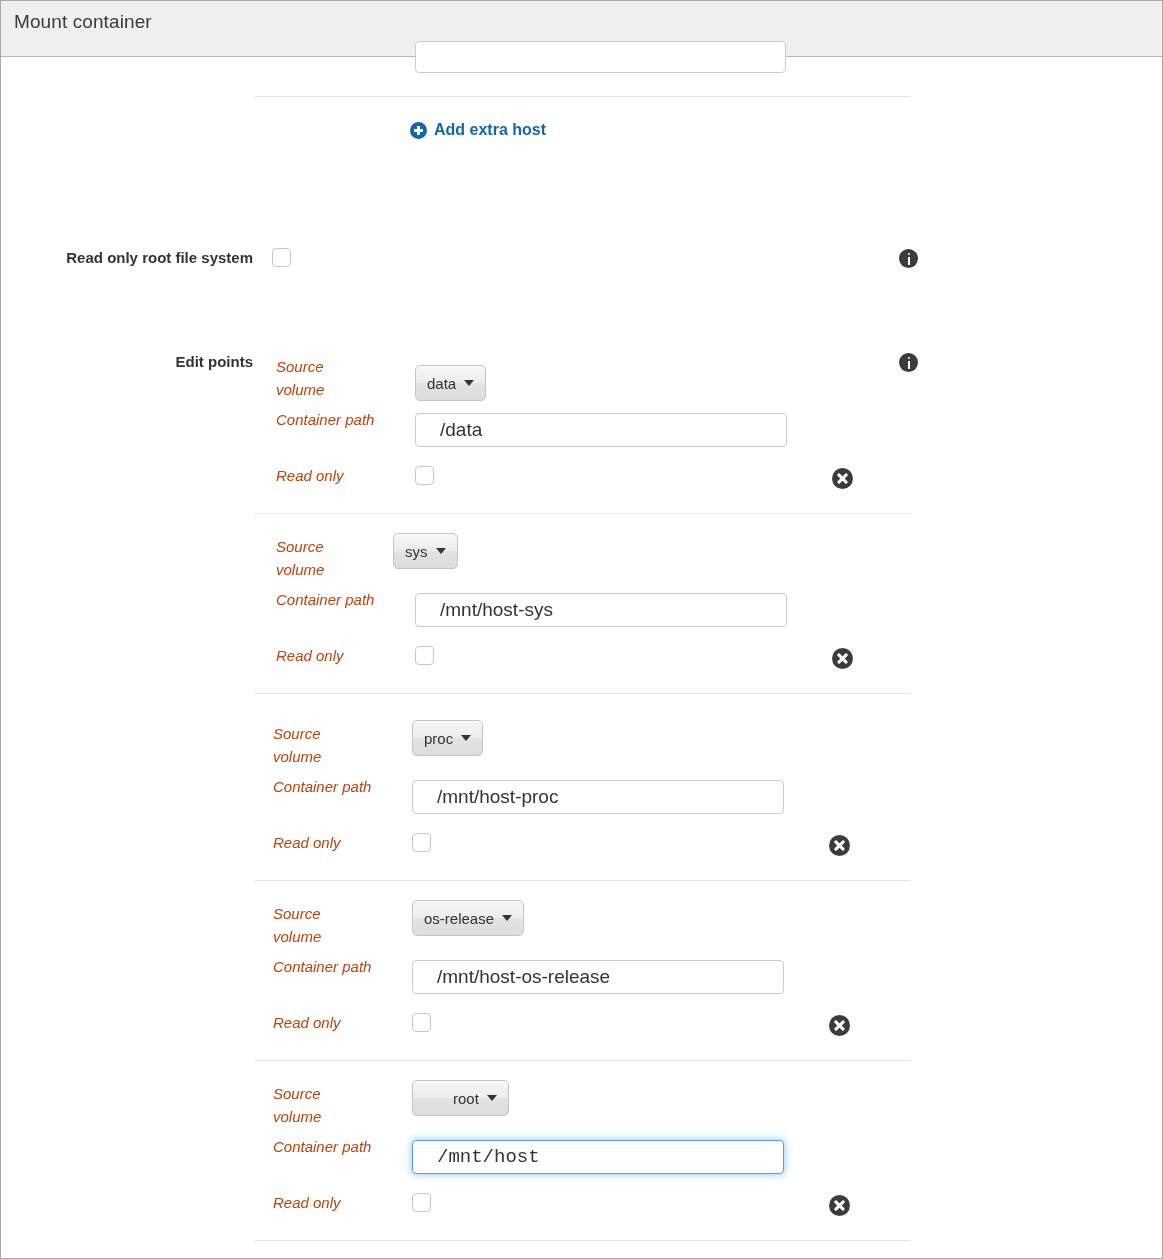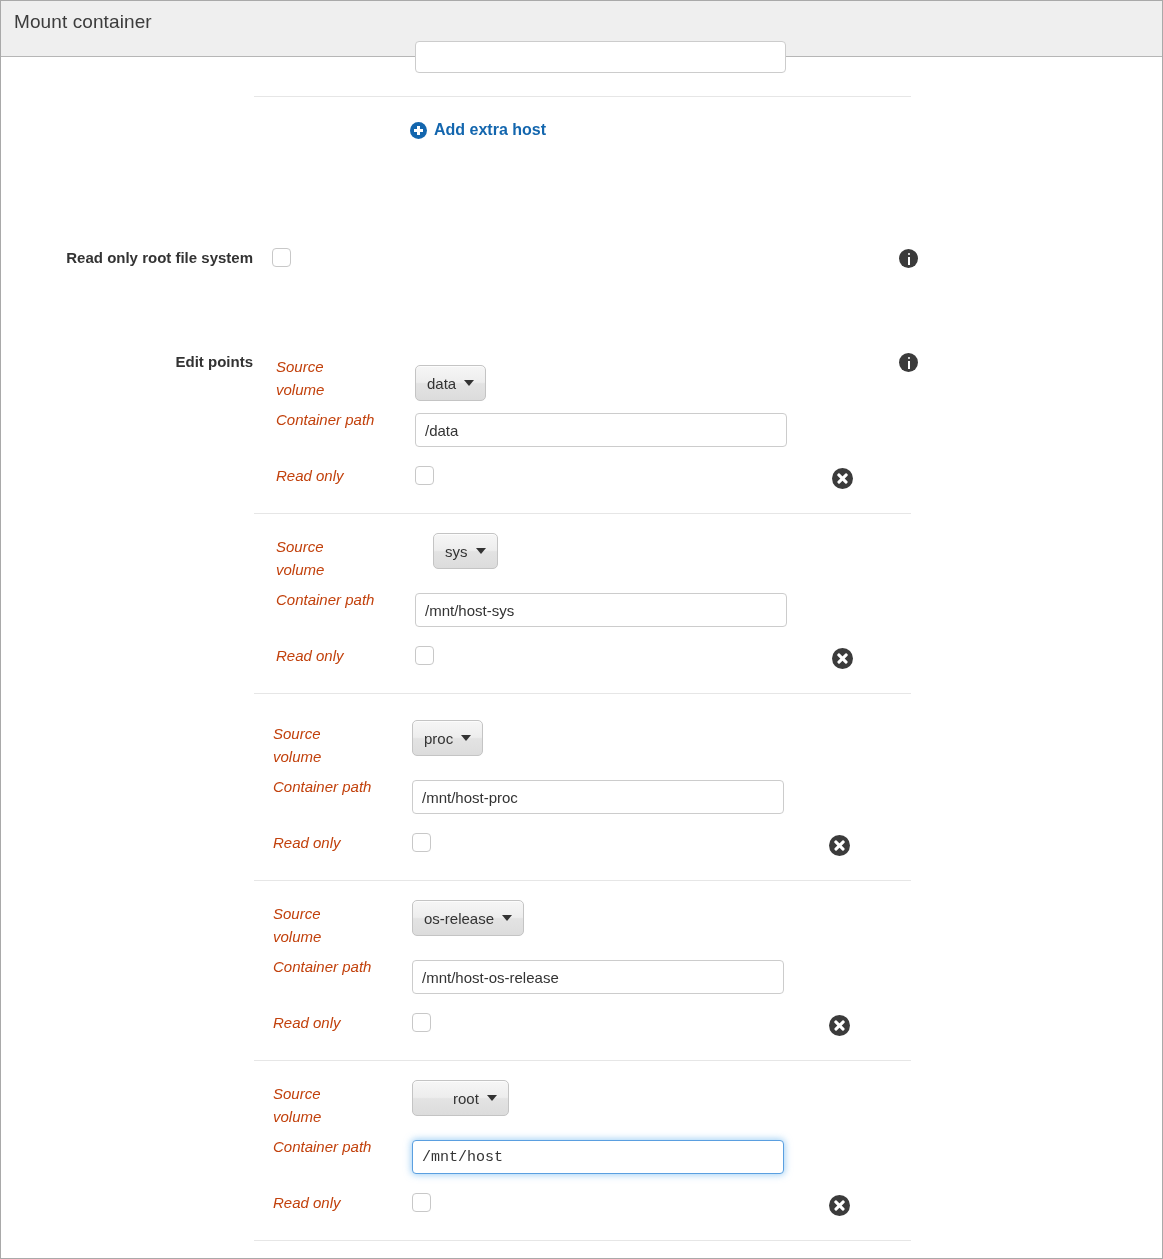--- a/index.html
+++ b/index.html
@@ -238,23 +238,23 @@
 
   
   .text-input {
     position: absolute;
     height: 34px;
     box-sizing: border-box;
     border: 1px solid #cccccc;
     border-radius: 4px;
     background: #ffffff;
     font-family: "Liberation Sans", sans-serif;
-    font-size: 15px;
+    font-size: 19px;
     color: #333333;
-    padding: 0 9px;
+    padding: 0 24px;
     outline: none;
   }
   .text-input.focused {
     border: 1px solid #5a9fe0;
     box-shadow: 0 0 7px 1px rgba(82,168,236,0.55);
     font-family: Liberation Mono, monospace;
   }
 </style>
 </head>
 <body>
@@ -300,21 +300,21 @@
       <div class="remove-icon" style="left:831px; top:411px;">
         <span class="x1"></span>
         <span class="x2"></span>
       </div>
     </div>
 
     <div class="rule" style="left:253px; top:456px; width:657px;"></div>
 
     <div>
       <div class="sub-label" style="left:275px; top:478px;">Source volume</div>
-      <div class="dropdown-btn" style="left:432px; top:476px;">
+      <div class="dropdown-btn" style="left:392px; top:476px;">
         <span>sys</span>
         <span class="caret"></span>
       </div>
 
       <div class="sub-label" style="left:275px; top:531px;">Container path</div>
       <input class="text-input" style="left: 414px; top: 536px; width: 372px;" value="/mnt/host-sys">
 
       <div class="sub-label" style="left:275px; top:587px;">Read only</div>
       <div class="checkbox" style="left:414px; top:589px;"></div>
 

